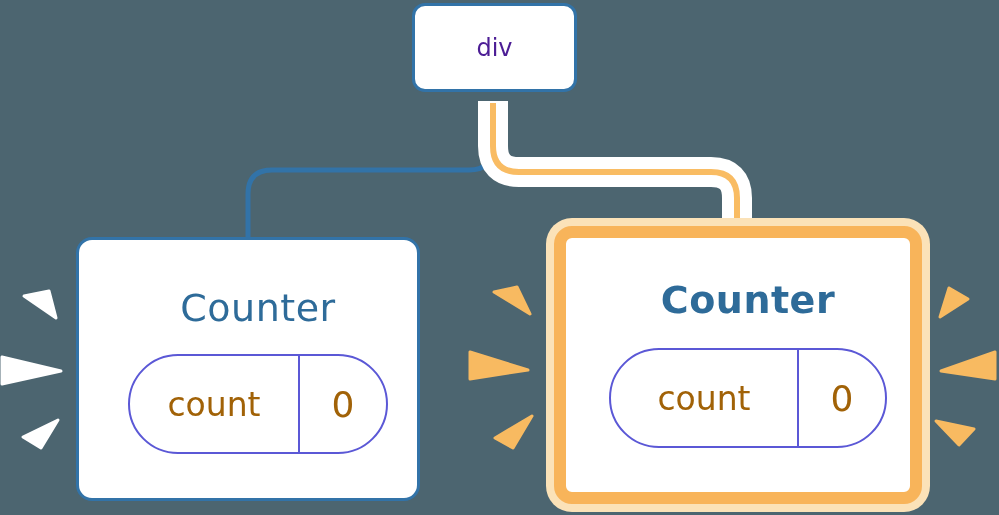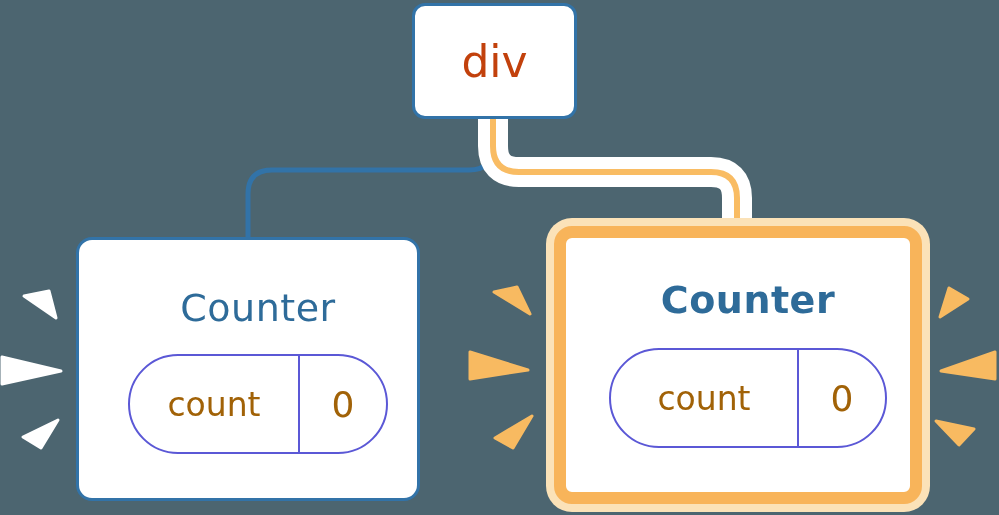--- a/index.html
+++ b/index.html
@@ -12,30 +12,30 @@
     font-family: "DejaVu Sans", "Liberation Sans", sans-serif;
   }
   #edges-sparks {
     position: absolute;
     left: 0; top: 0;
     width: 999px; height: 515px;
   }
   .node-root {
     position: absolute;
     left: 412px; top: 3px;
-    width: 165px; height: 116px;
+    width: 165px; height: 89px;
     box-sizing: border-box;
     background: #ffffff;
     border: 3px solid #3273A8;
     border-radius: 13px;
     display: flex;
     align-items: center;
     justify-content: center;
-    font-size: 44px;
-    color: #c2410c;
+    font-size: 24px;
+    color: #4c1d95;
   }
   .card {
     position: absolute;
     box-sizing: border-box;
     background: #ffffff;
     display: flex;
     flex-direction: column;
     align-items: center;
     padding-left: 20px;
   }

